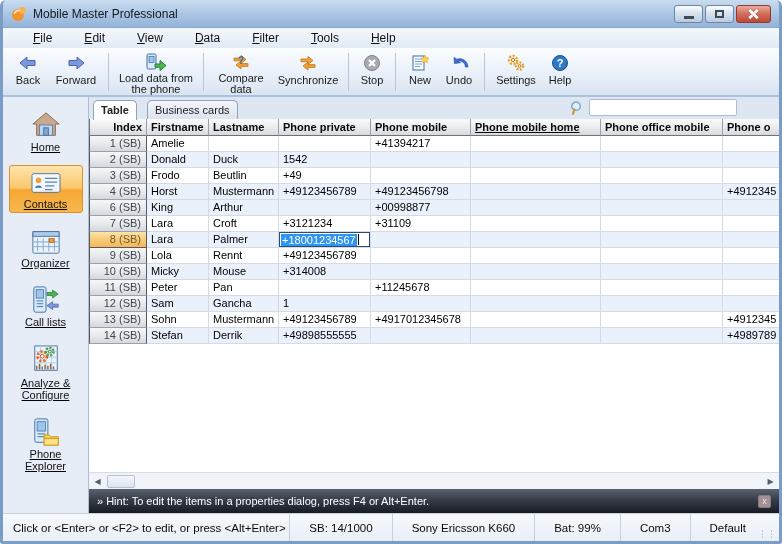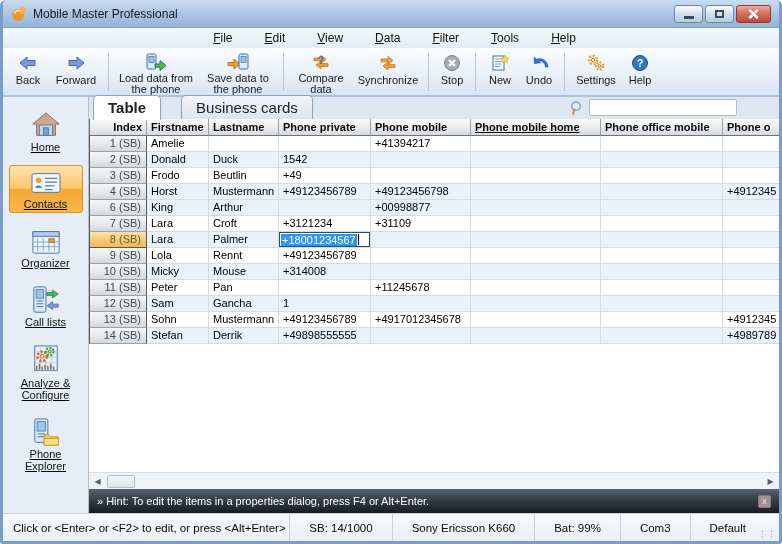--- a/index.html
+++ b/index.html
@@ -40,21 +40,21 @@
   .g-close::before,.g-close::after {
     content:""; position:absolute; left:4px; top:-1px; width:3px; height:12px;
     background:#FFF; box-shadow:0 0 1px #7E2417;
   }
   .g-close::before { transform:rotate(45deg); }
   .g-close::after  { transform:rotate(-45deg); }
 
   
   .menubar {
     height:20px; flex:0 0 20px; background:linear-gradient(#F4F8FC,#E2EAF5);
-    display:flex; align-items:center; padding-left:21px;justify-content:center;
+    display:flex; align-items:center; padding-left:21px;
   }
   .menu-item {
     display:inline-block; font-size:12px; color:#111;
     padding:2px 9px; margin-right:14px;
   }
   .menu-item::first-letter { text-decoration:underline; }
 
   
   .toolbar {
     height:49px; flex:0 0 49px;
@@ -95,21 +95,21 @@
 
   
   .content { flex:1; display:flex; flex-direction:column; min-width:0; background:#FFF; }
 
   
   .tabrow {
     height:22px; flex:0 0 22px; background:#DEE6F1;
     display:flex; align-items:flex-end; padding-left:4px; position:relative;
   }
   .tab {
-    font-size:15px; padding:3px 14px 3px; margin-right:20px;
+    font-size:11px; padding:3px 7px 3px; margin-right:10px;
     border:1px solid #8FA3BC; border-bottom:none; border-radius:5px 5px 0 0;
     background:linear-gradient(#F2F5FA,#DDE4EE); color:#222;
   }
   .tab.active { background:#FFF; font-weight:bold; position:relative; top:1px; padding-bottom:4px; }
   .searchwrap { position:absolute; right:42px; top:2px; display:flex; align-items:center; gap:4px; }
   .searchbox {
     width:148px; height:17px; border:1px solid #AEBDCE; border-radius:2px;
     background:#FFF; font-size:11px; padding:0 3px; outline:none;
   }
 
@@ -252,30 +252,20 @@
     <div class="tbtn" style="width:84px">
       <span class="ticon">
         <svg width="22" height="18" viewBox="0 0 22 18">
           <rect x="2" y="1" width="9" height="15" rx="1.5" fill="#D9EAFA" stroke="#3E6FA8"></rect>
           <rect x="4" y="3.5" width="5" height="6" fill="#9CC5E8" stroke="#3E6FA8" stroke-width="0.7"></rect>
           <path d="M10 11 h5 v-3.4 l6 5 -6 5 v-3.4 h-5 z" fill="#4CB554" stroke="#2C7F35"></path>
         </svg>
       </span>
       <span class="tlabel">Load data from the phone</span>
     </div>
-    <div class="tbtn" style="width:80px">
-      <span class="ticon">
-        <svg width="22" height="18" viewBox="0 0 22 18">
-          <path d="M1 9.5 h6 v-3.4 l6 5 -6 5 v-3.4 h-6 z" fill="#F2A033" stroke="#C2761B"></path>
-          <rect x="12" y="1" width="9" height="15" rx="1.5" fill="#D9EAFA" stroke="#3E6FA8"></rect>
-          <rect x="14" y="3.5" width="5" height="6" fill="#9CC5E8" stroke="#3E6FA8" stroke-width="0.7"></rect>
-        </svg>
-      </span>
-      <span class="tlabel">Save data to the phone</span>
-    </div>
     <div class="tsep"></div>
     <div class="tbtn" style="width:64px">
       <span class="ticon">
         <svg width="22" height="18" viewBox="0 0 22 18">
           <path d="M4 5 h7 v-2.6 l5 4 -5 4 v-2.6 h-7 z" fill="#F2A033" stroke="#C2761B" stroke-width="0.8"></path>
           <path d="M18 10.6 h-7 v-2.6 l-5 4 5 4 v-2.6 h7 z" fill="#F2A033" stroke="#C2761B" stroke-width="0.8"></path>
           <text x="11" y="11" font-size="10" font-weight="bold" fill="#2F6FC0" text-anchor="middle" font-family="Liberation Sans, sans-serif">?</text>
         </svg>
       </span>
       <span class="tlabel">Compare data</span>

